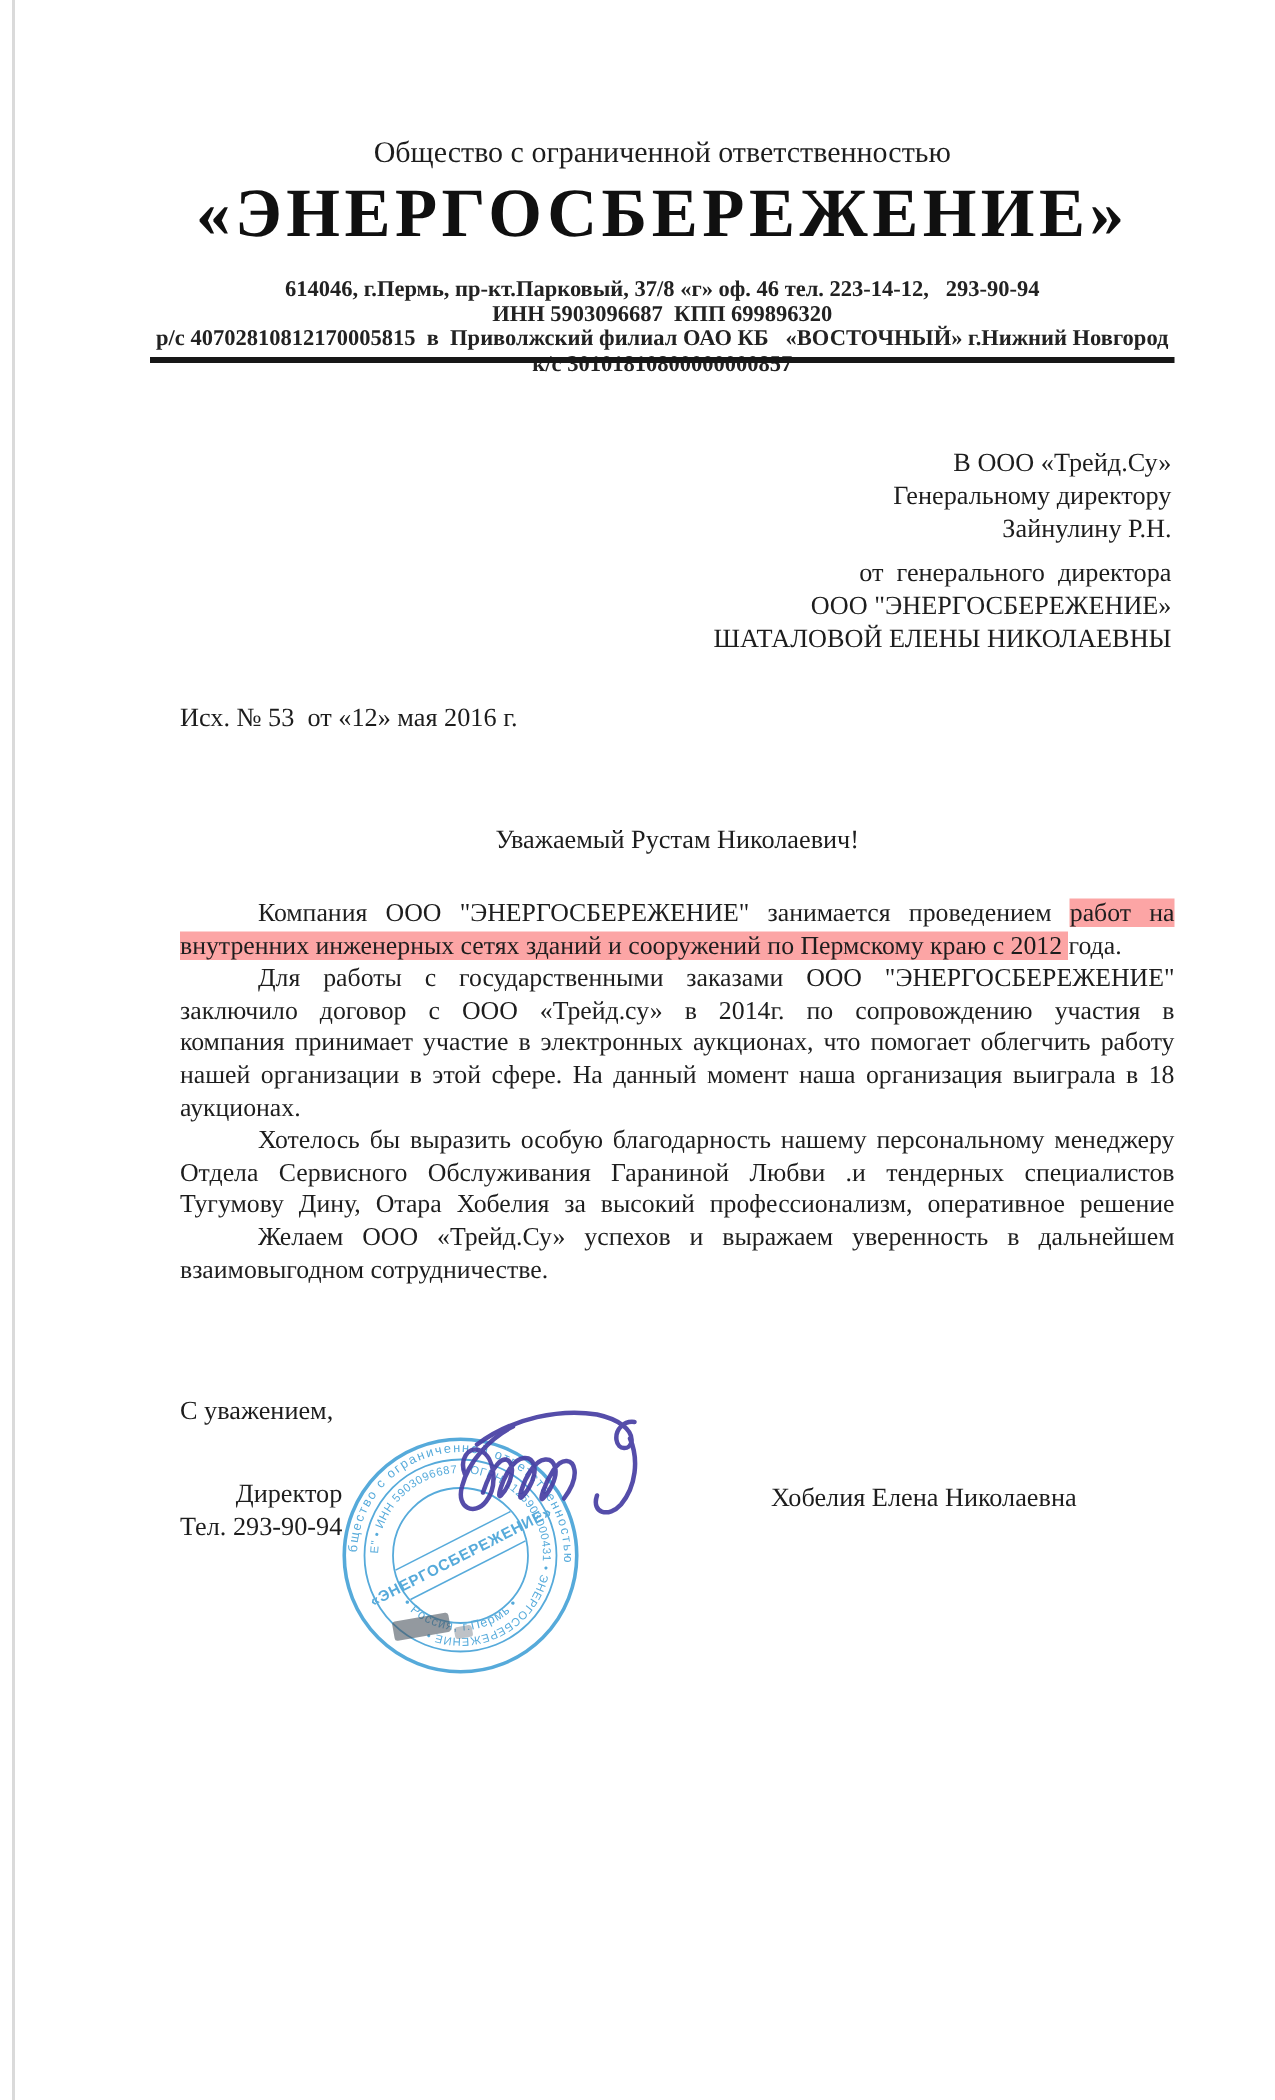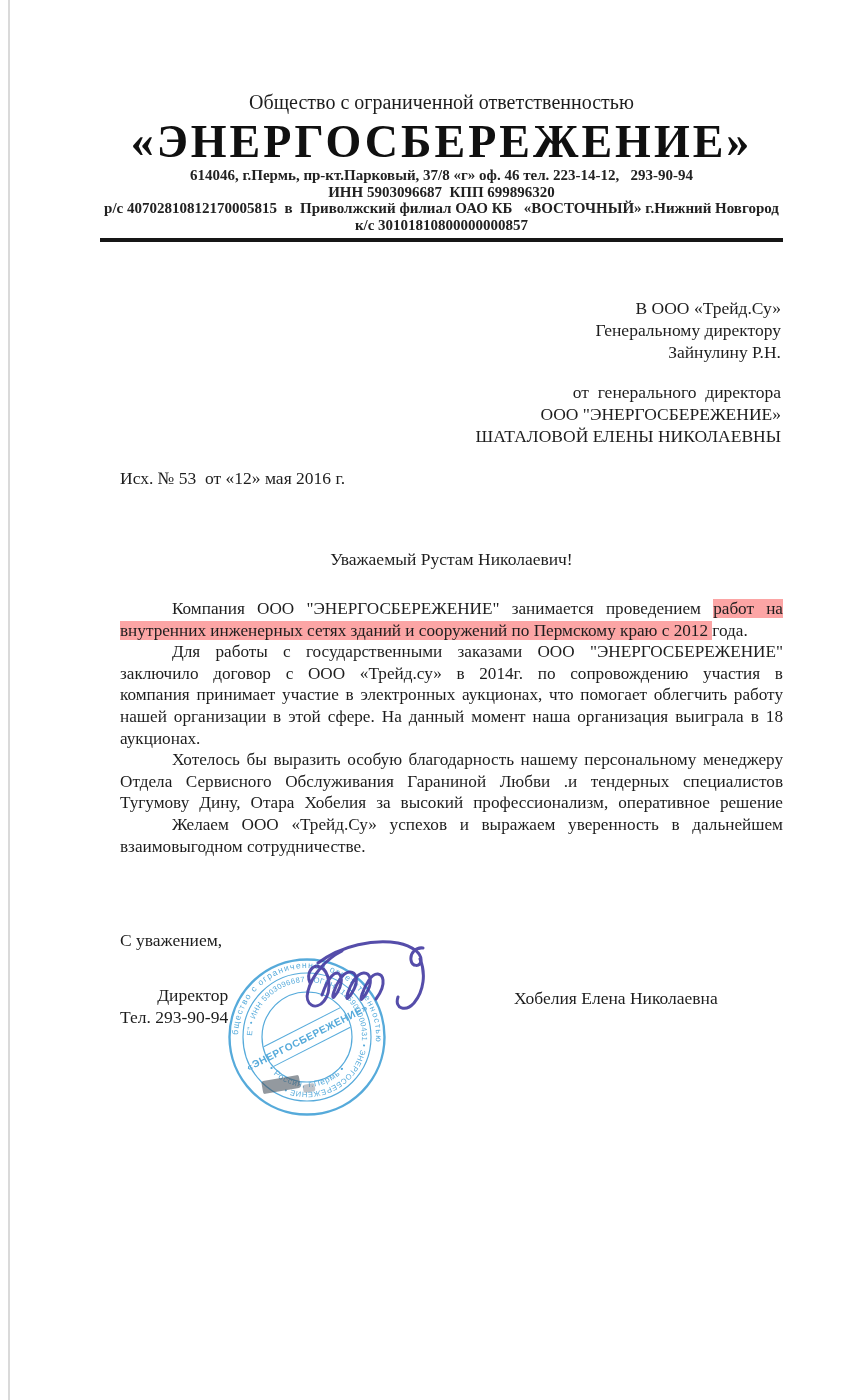--- a/index.html
+++ b/index.html
@@ -9,26 +9,26 @@
     overflow:hidden;margin:0 auto;padding-left:15px;
   }
   .pre{white-space:pre-wrap;}
   .edge-line{position:absolute;left:8px;top:0;width:2px;height:100%;
     background:rgba(150,150,150,.35);}
   
   .letterhead{position:absolute;left:100px;top:90px;width:683px;text-align:center;}
   .org-type{font-size:20px;line-height:24px;}
   .org-name{font-size:46px;font-weight:bold;letter-spacing:3px;line-height:50px;
     margin-top:3px;color:#101010;white-space:nowrap;}
-  .contacts{margin-top:0;font-size:15px;font-weight:bold;line-height:16.5px;color:#222;}
+  .contacts{margin-top:18px;font-size:15px;font-weight:bold;line-height:16.5px;color:#222;}
   .rule{position:absolute;left:100px;top:238px;width:683px;height:4px;background:#171717;}
   
   .recipient{position:absolute;right:84px;top:297px;text-align:right;
     font-size:17.5px;line-height:22px;}
-  .sender{position:absolute;right:84px;top:381px;text-align:right;
+  .sender{position:absolute;right:84px;top:370px;text-align:right;
     font-size:17.5px;line-height:22px;}
   .ref-line{position:absolute;left:120px;top:468px;font-size:17.5px;}
   .salutation{position:absolute;left:120px;top:549px;width:663px;
     text-align:center;font-size:17.5px;}
   
   .letter-body{position:absolute;left:120px;top:598px;width:663px;font-size:17.2px;}
   .letter-body .line{line-height:21.6px;text-align:justify;text-align-last:justify;}
   .letter-body .line.first{text-indent:52px;}
   .letter-body .line.lastline{text-align-last:left;}
   .hl{background:#fca5a5;}

